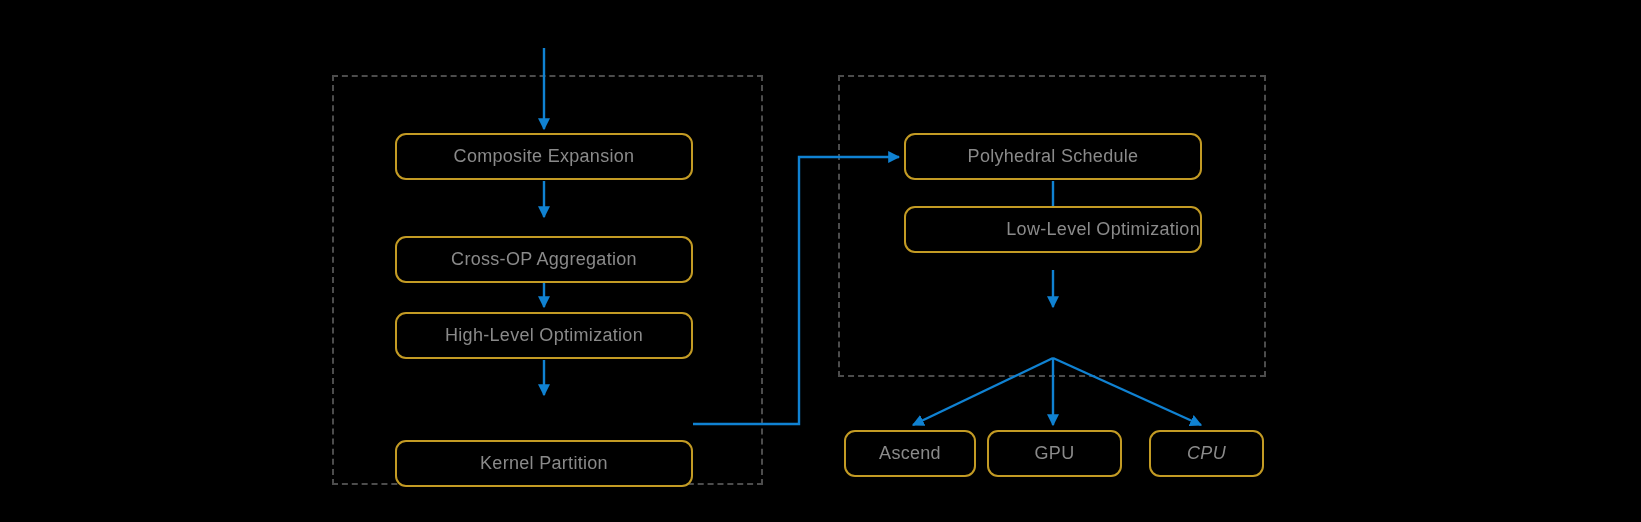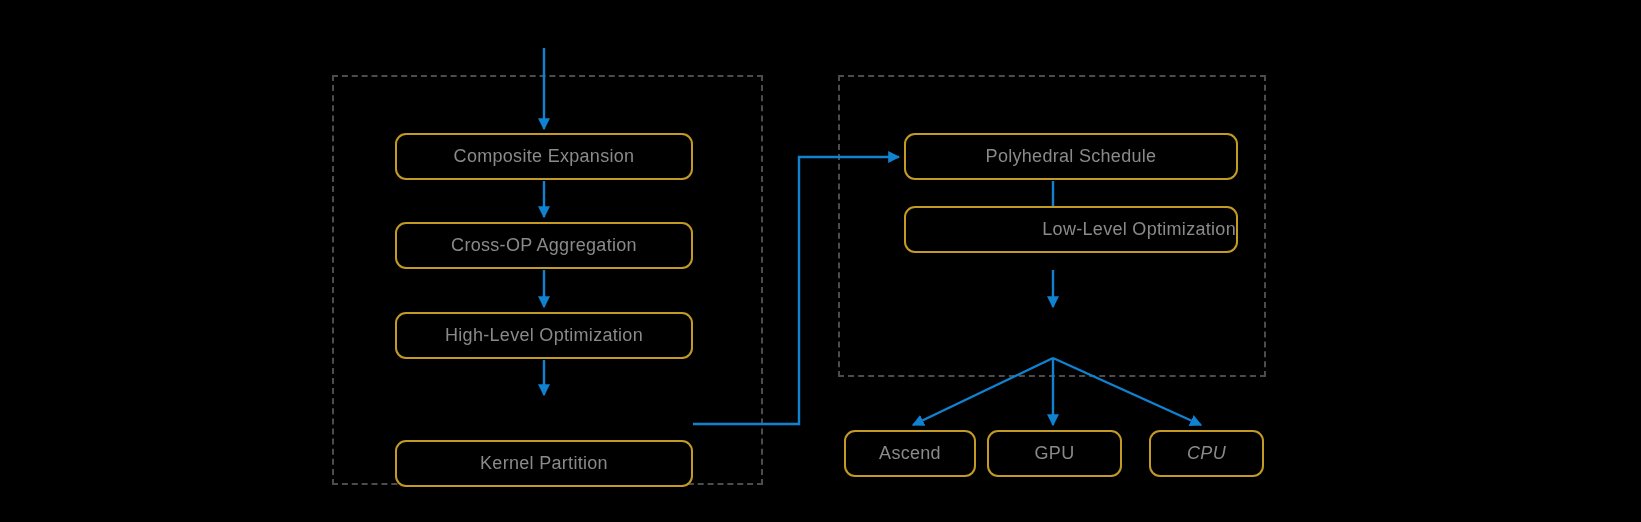--- a/index.html
+++ b/index.html
@@ -35,24 +35,24 @@
     border-radius:11px;
     background:var(--background);
     color:var(--node-text);
     font-size:18px;
     display:flex;align-items:center;justify-content:center;
     letter-spacing:0.3px;
     white-space:nowrap;
   }
   .pipe{left:395px;width:298px;height:47px;}
   #n-composite{top:133px;}
-  #n-crossop{top:222px;}
+  #n-crossop{top:236px;}
   #n-highlevel{top:312px;}
   #n-kernel{top:400px;margin-top:40px;}
-  .back{left:904px;width:334px;height:47px;}
+  .back{left:904px;width:298px;height:47px;}
   #n-polyhedral{top:133px;}
   #n-lowlevel{top:206px;justify-content:flex-end;}
   #n-codegen{top:312px;}
   .target{top:430px;height:47px;}
   #n-ascend{left:844px;width:132px;}
   #n-gpu{left:987px;width:135px;}
   #n-cpu{left:1149px;width:115px;font-style:italic;}
 </style>
 </head>
 <body>

